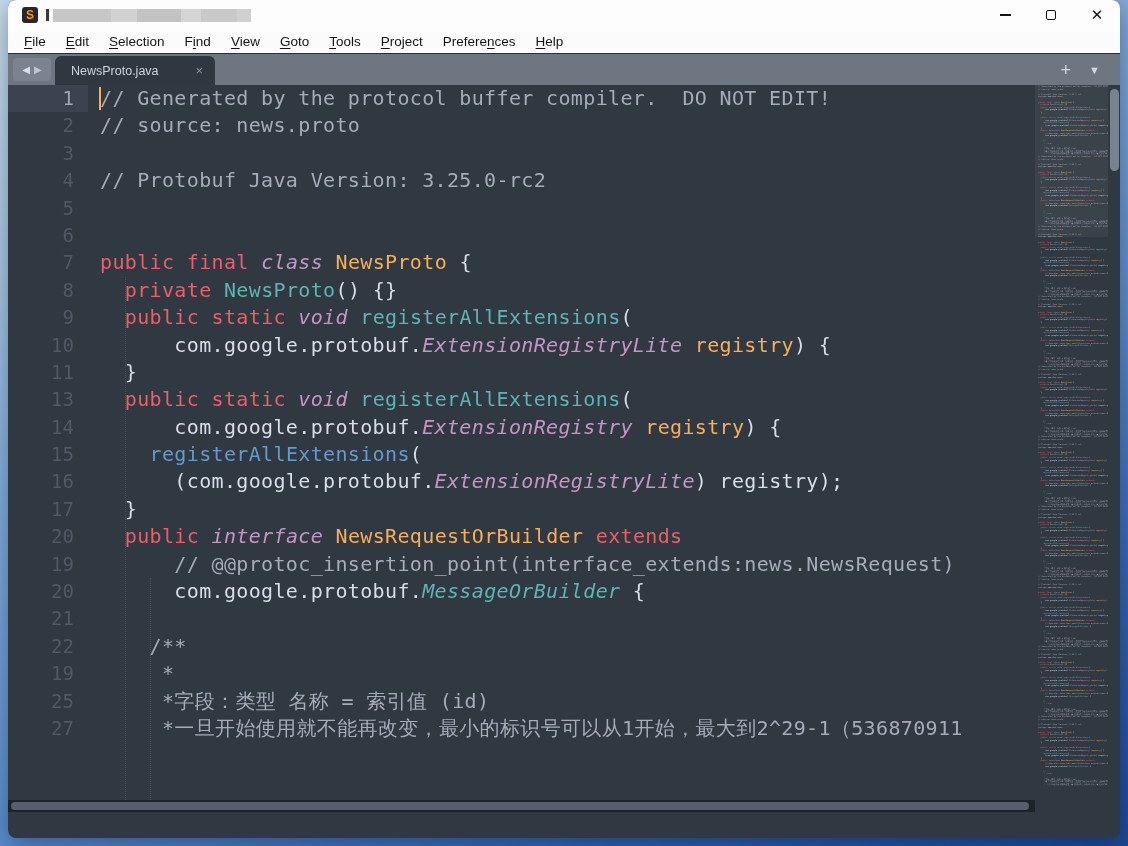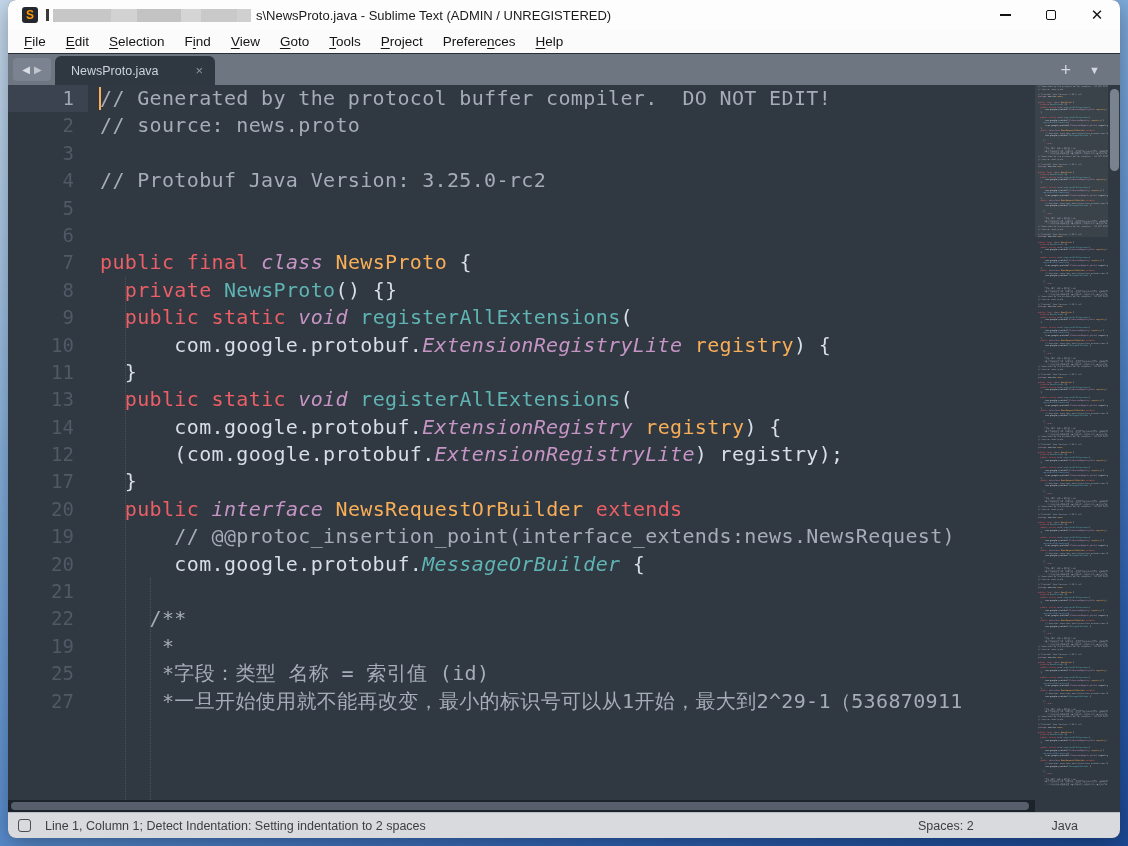--- a/index.html
+++ b/index.html
@@ -84,21 +84,20 @@
     <div class="app-icon">S</div>
     <div class="redact-tick"></div>
     <div class="redact">
       <i style="width:58px;background:#c7c7c7"></i>
         <i style="width:26px;background:#d2d2d2"></i>
       <i style="width:44px;background:#c3c3c3"></i>
         <i style="width:20px;background:#d5d5d5"></i>
       <i style="width:36px;background:#c9c9c9"></i>
         <i style="width:14px;background:#d0d0d0"></i>
     </div>
-    <span class="title-text">s\NewsProto.java - Sublime Text (ADMIN / UNREGISTERED)</span>
     <div class="win-controls">
       <div class="win-btn">
           <div class="min-glyph"></div>
         </div>
       <div class="win-btn">
           <div class="max-glyph"></div>
         </div>
       <div class="win-btn" style="font-size:15px;">✕</div>
     </div>
   </div>
@@ -140,21 +139,22 @@
       <div class="row"><div class="gutter">4</div><div class="codeline"><span class="s-c">// Protobuf Java Version: 3.25.0-rc2</span></div></div>
       <div class="row"><div class="gutter">5</div></div>
       <div class="row"><div class="gutter">6</div><div class="codeline"></div></div>
       <div class="row"><div class="gutter">7</div><div class="codeline"><span class="s-r">public</span><span class="s-f"> </span><span class="s-r">final</span><span class="s-f"> </span><span class="s-p">class</span><span class="s-f"> </span><span class="s-o">NewsProto</span><span class="s-f"> {</span></div></div>
       <div class="row"><div class="gutter">8</div><div class="codeline"><span class="s-f">  </span><span class="s-r">private</span><span class="s-f"> </span><span class="s-t">NewsProto</span><span class="s-f">() {}</span></div></div>
       <div class="row"><div class="gutter">9</div><div class="codeline"><span class="s-f">  </span><span class="s-r">public</span><span class="s-f"> </span><span class="s-r">static</span><span class="s-f"> </span><span class="s-p">void</span><span class="s-f"> </span><span class="s-t">registerAllExtensions</span><span class="s-f">(</span></div></div>
       <div class="row"><div class="gutter">10</div><div class="codeline"><span class="s-f">      com.google.protobuf.</span><span class="s-p">ExtensionRegistryLite</span><span class="s-f"> </span><span class="s-o">registry</span><span class="s-f">) {</span></div></div>
       <div class="row"><div class="gutter">11</div><div class="codeline"><span class="s-f">  }</span></div></div>
       <div class="row"><div class="gutter">13</div><div class="codeline"><span class="s-f">  </span><span class="s-r">public</span><span class="s-f"> </span><span class="s-r">static</span><span class="s-f"> </span><span class="s-p">void</span><span class="s-f"> </span><span class="s-t">registerAllExtensions</span><span class="s-f">(</span></div></div>
       <div class="row"><div class="gutter">14</div><div class="codeline"><span class="s-f">      com.google.protobuf.</span><span class="s-p">ExtensionRegistry</span><span class="s-f"> </span><span class="s-o">registry</span><span class="s-f">) {</span></div></div>
-      <div class="row"><div class="gutter">12</div><div class="codeline"><span class="s-f">      (com.google.protobuf.</span><span class="s-p">ExtensionRegistryLite</span><span class="s-f">) registry);</span></div></div>
+      <div class="row"><div class="gutter">15</div><div class="codeline"><span class="s-f">    </span><span class="s-b">registerAllExtensions</span><span class="s-f">(</span></div></div>
+      <div class="row"><div class="gutter">16</div><div class="codeline"><span class="s-f">      (com.google.protobuf.</span><span class="s-p">ExtensionRegistryLite</span><span class="s-f">) registry);</span></div></div>
       <div class="row"><div class="gutter">17</div><div class="codeline"><span class="s-f">  }</span></div></div>
       <div class="row"><div class="gutter">20</div><div class="codeline"><span class="s-f">  </span><span class="s-r">public</span><span class="s-f"> </span><span class="s-p">interface</span><span class="s-f"> </span><span class="s-o">NewsRequestOrBuilder</span><span class="s-f"> </span><span class="s-r">extends</span></div></div>
       <div class="row"><div class="gutter">19</div><div class="codeline"><span class="s-c">      // @@protoc_insertion_point(interface_extends:news.NewsRequest)</span></div></div>
       <div class="row"><div class="gutter">20</div><div class="codeline"><span class="s-f">      com.google.protobuf.</span><span class="s-ti">MessageOrBuilder</span><span class="s-f"> {</span></div></div>
       <div class="row"><div class="gutter">21</div><div class="codeline"></div></div>
       <div class="row"><div class="gutter">22</div><div class="codeline"><span class="s-c">    /**</span></div></div>
       <div class="row"><div class="gutter">19</div><div class="codeline"><span class="s-c">     *</span></div></div>
       <div class="row"><div class="gutter">25</div><div class="codeline"><span class="s-c">     *字段：类型 名称 = 索引值 (id)</span></div></div>
       <div class="row"><div class="gutter">27</div><div class="codeline"><span class="s-c">     *一旦开始使用就不能再改变，最小的标识号可以从1开始，最大到2^29-1（536870911</span></div></div>
     </div>
@@ -164,20 +164,14 @@
     <div class="minimap-viewport"></div>
   </div>
 
   <div class="vscroll">
     <div class="vscroll-thumb"></div>
   </div>
   <div class="hscroll">
     <div class="hscroll-thumb"></div>
   </div>
 
-  <div class="statusbar">
-    <div class="status-icon"></div>
-    <span class="status-left">Line 1, Column 1; Detect Indentation: Setting indentation to 2 spaces</span>
-    <span class="status-spaces">Spaces: 2</span>
-    <span class="status-syntax">Java</span>
-  </div>
 
 </div>
 
 </body></html>

